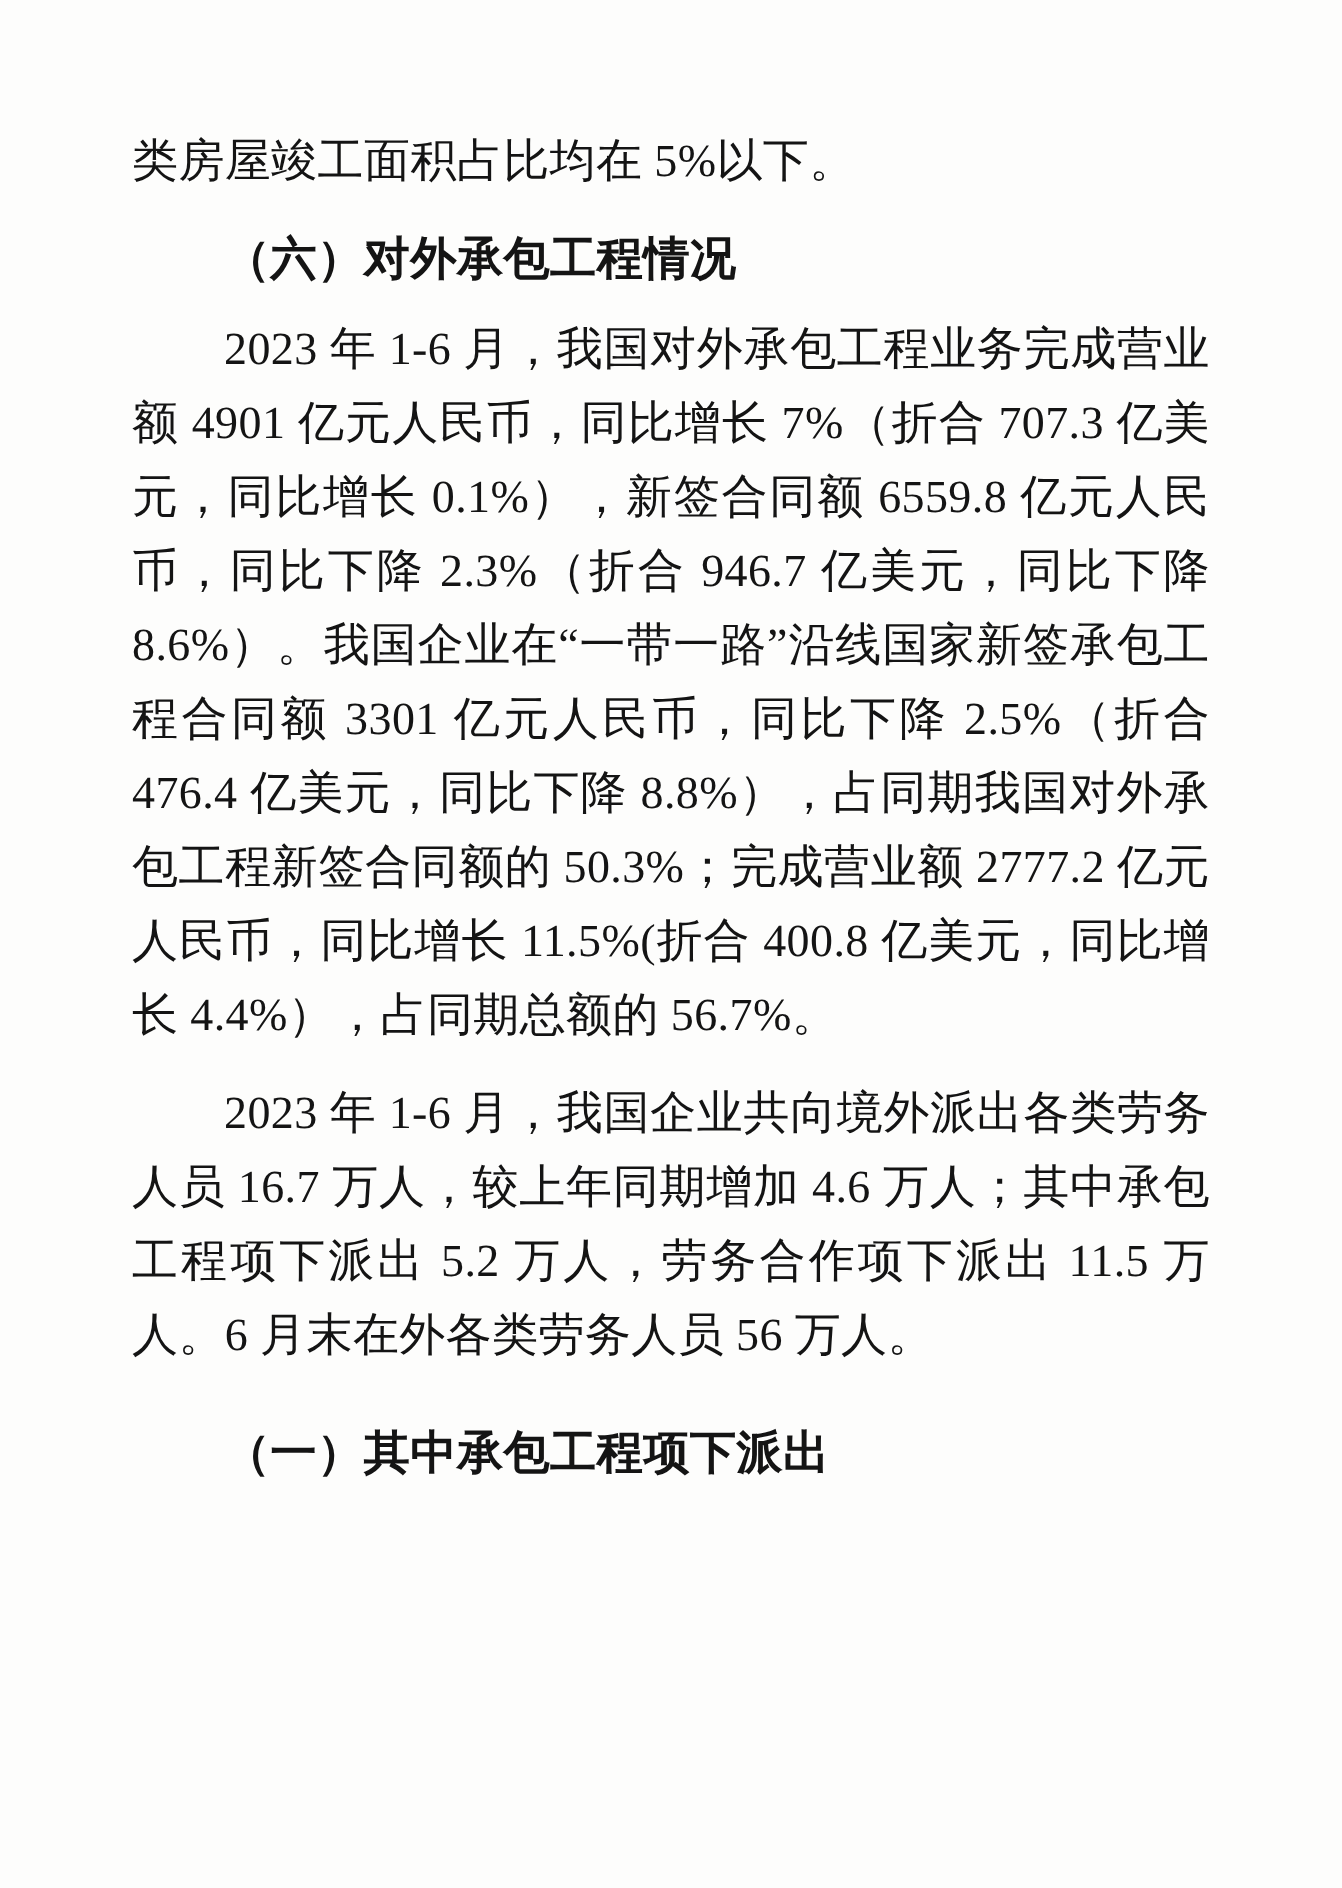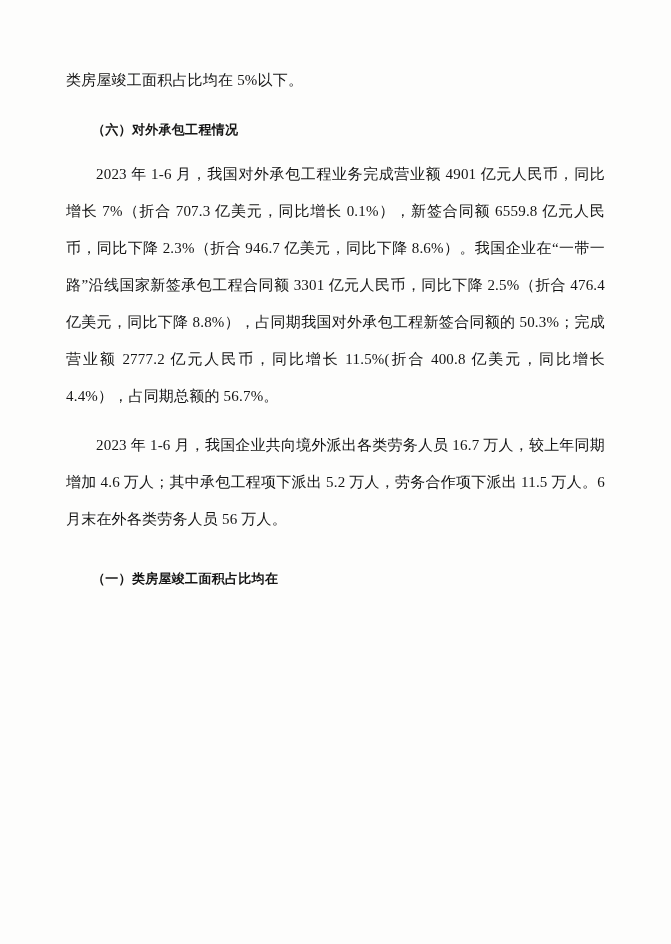--- a/index.html
+++ b/index.html
@@ -20,34 +20,34 @@
     height: 944px;
     background: #fdfdfc;
     box-sizing: border-box;
     padding: 62px 66px 40px 66px;
   }
   .doc-body {
     width: 100%;
   }
   p {
     margin: 0;
-    font-size: 15px;
+    font-size: 23px;
     line-height: 37px;
     text-align: justify;
     text-justify: inter-ideograph;
     letter-spacing: 0.2px;
     color: #141414;
   }
   .para-indent {
     text-indent: 2em;
   }
   .heading {
     font-weight: bold;
     text-indent: 2em;
-    font-size: 13px;
+    font-size: 23px;
     line-height: 37px;
     letter-spacing: 0.3px;
   }
   .spacer-sm { height: 8px; }
   .spacer-md { height: 12px; }
   .spacer-lg { height: 14px; }
   .first-line {
     margin-bottom: 0;
   }
 </style>
@@ -69,19 +69,19 @@
 
     <div class="spacer-md"></div>
 
     <p class="para-indent">2023 年 1-6 月，我国企业共向境外派出各类劳务人员 16.7 万人，较上年同期增加 4.6 万人；其中承包工程项下派出 5.2 万人，劳务合作项下派出 11.5 万人。6 月末在外各类劳务人员 56 万人。</p>
 
     <div class="spacer-lg"></div>
 
 
     <div class="spacer-sm"></div>
 
-    <p class="heading">（一）类房屋竣工面积占比均在</p>
+    <p class="heading">（一）其中承包工程项下派出</p>
 
     <div class="spacer-sm"></div>
 
 
   </div>
 </div>
 
 </body></html>

